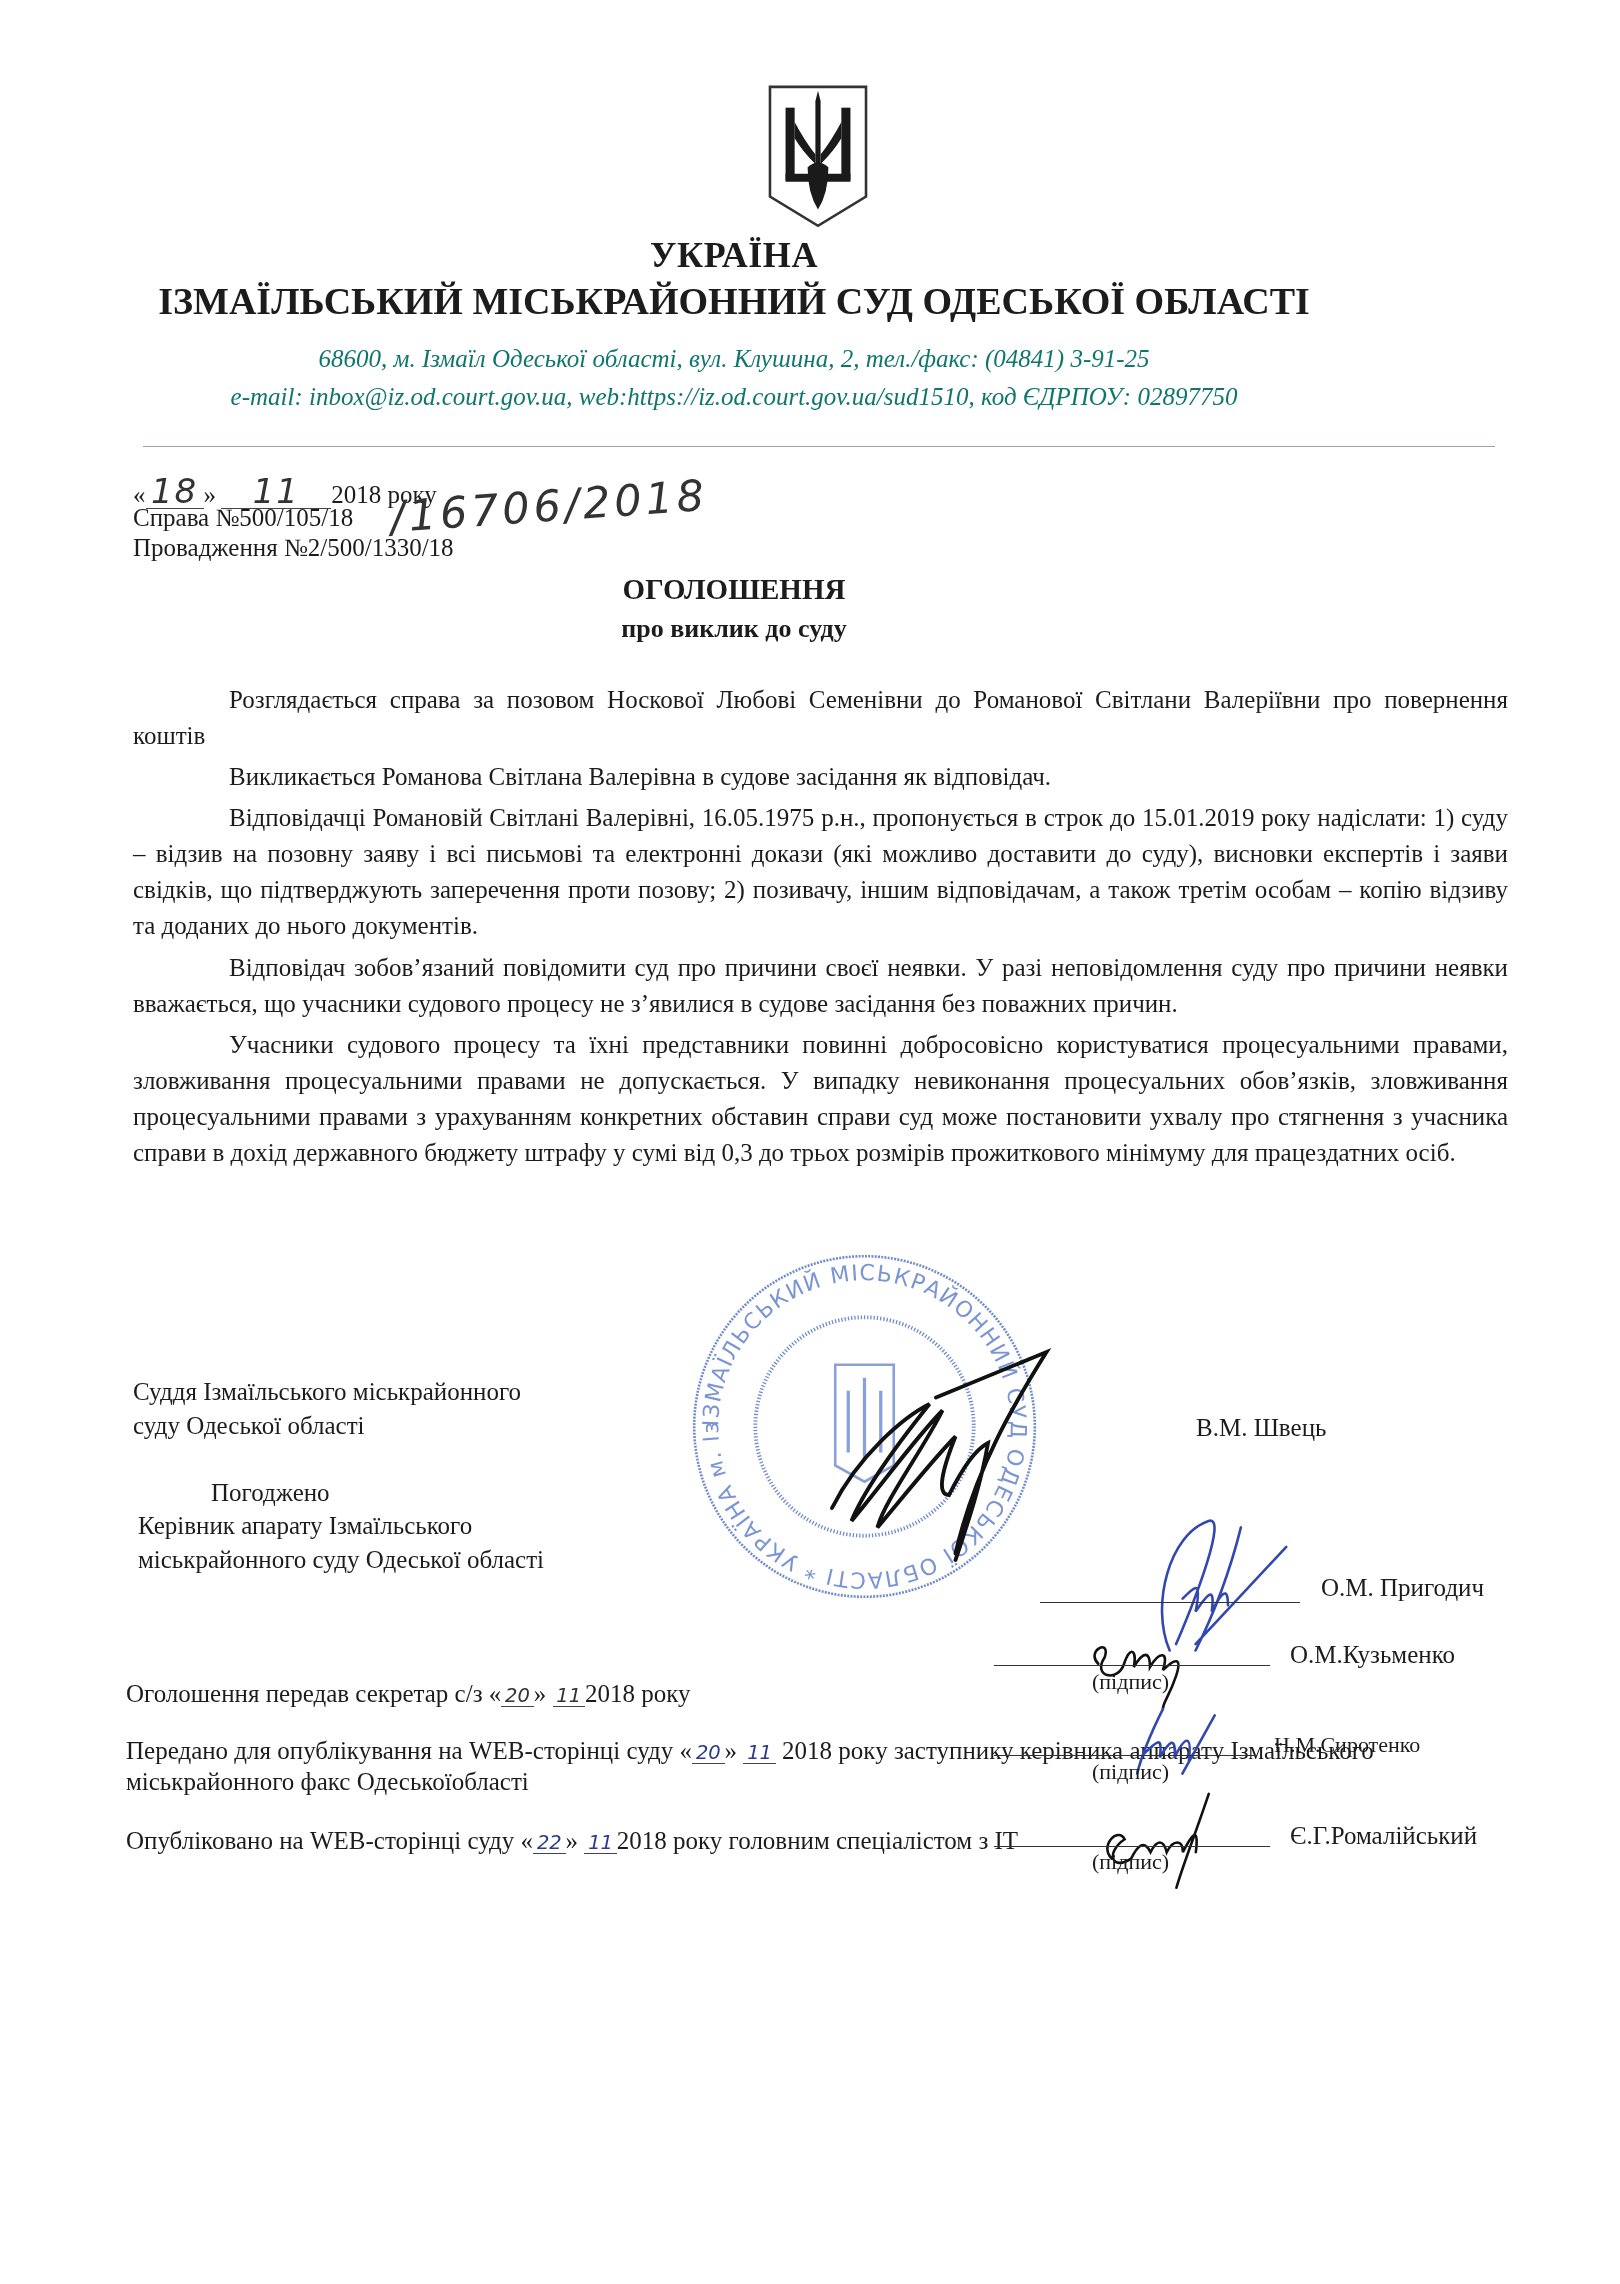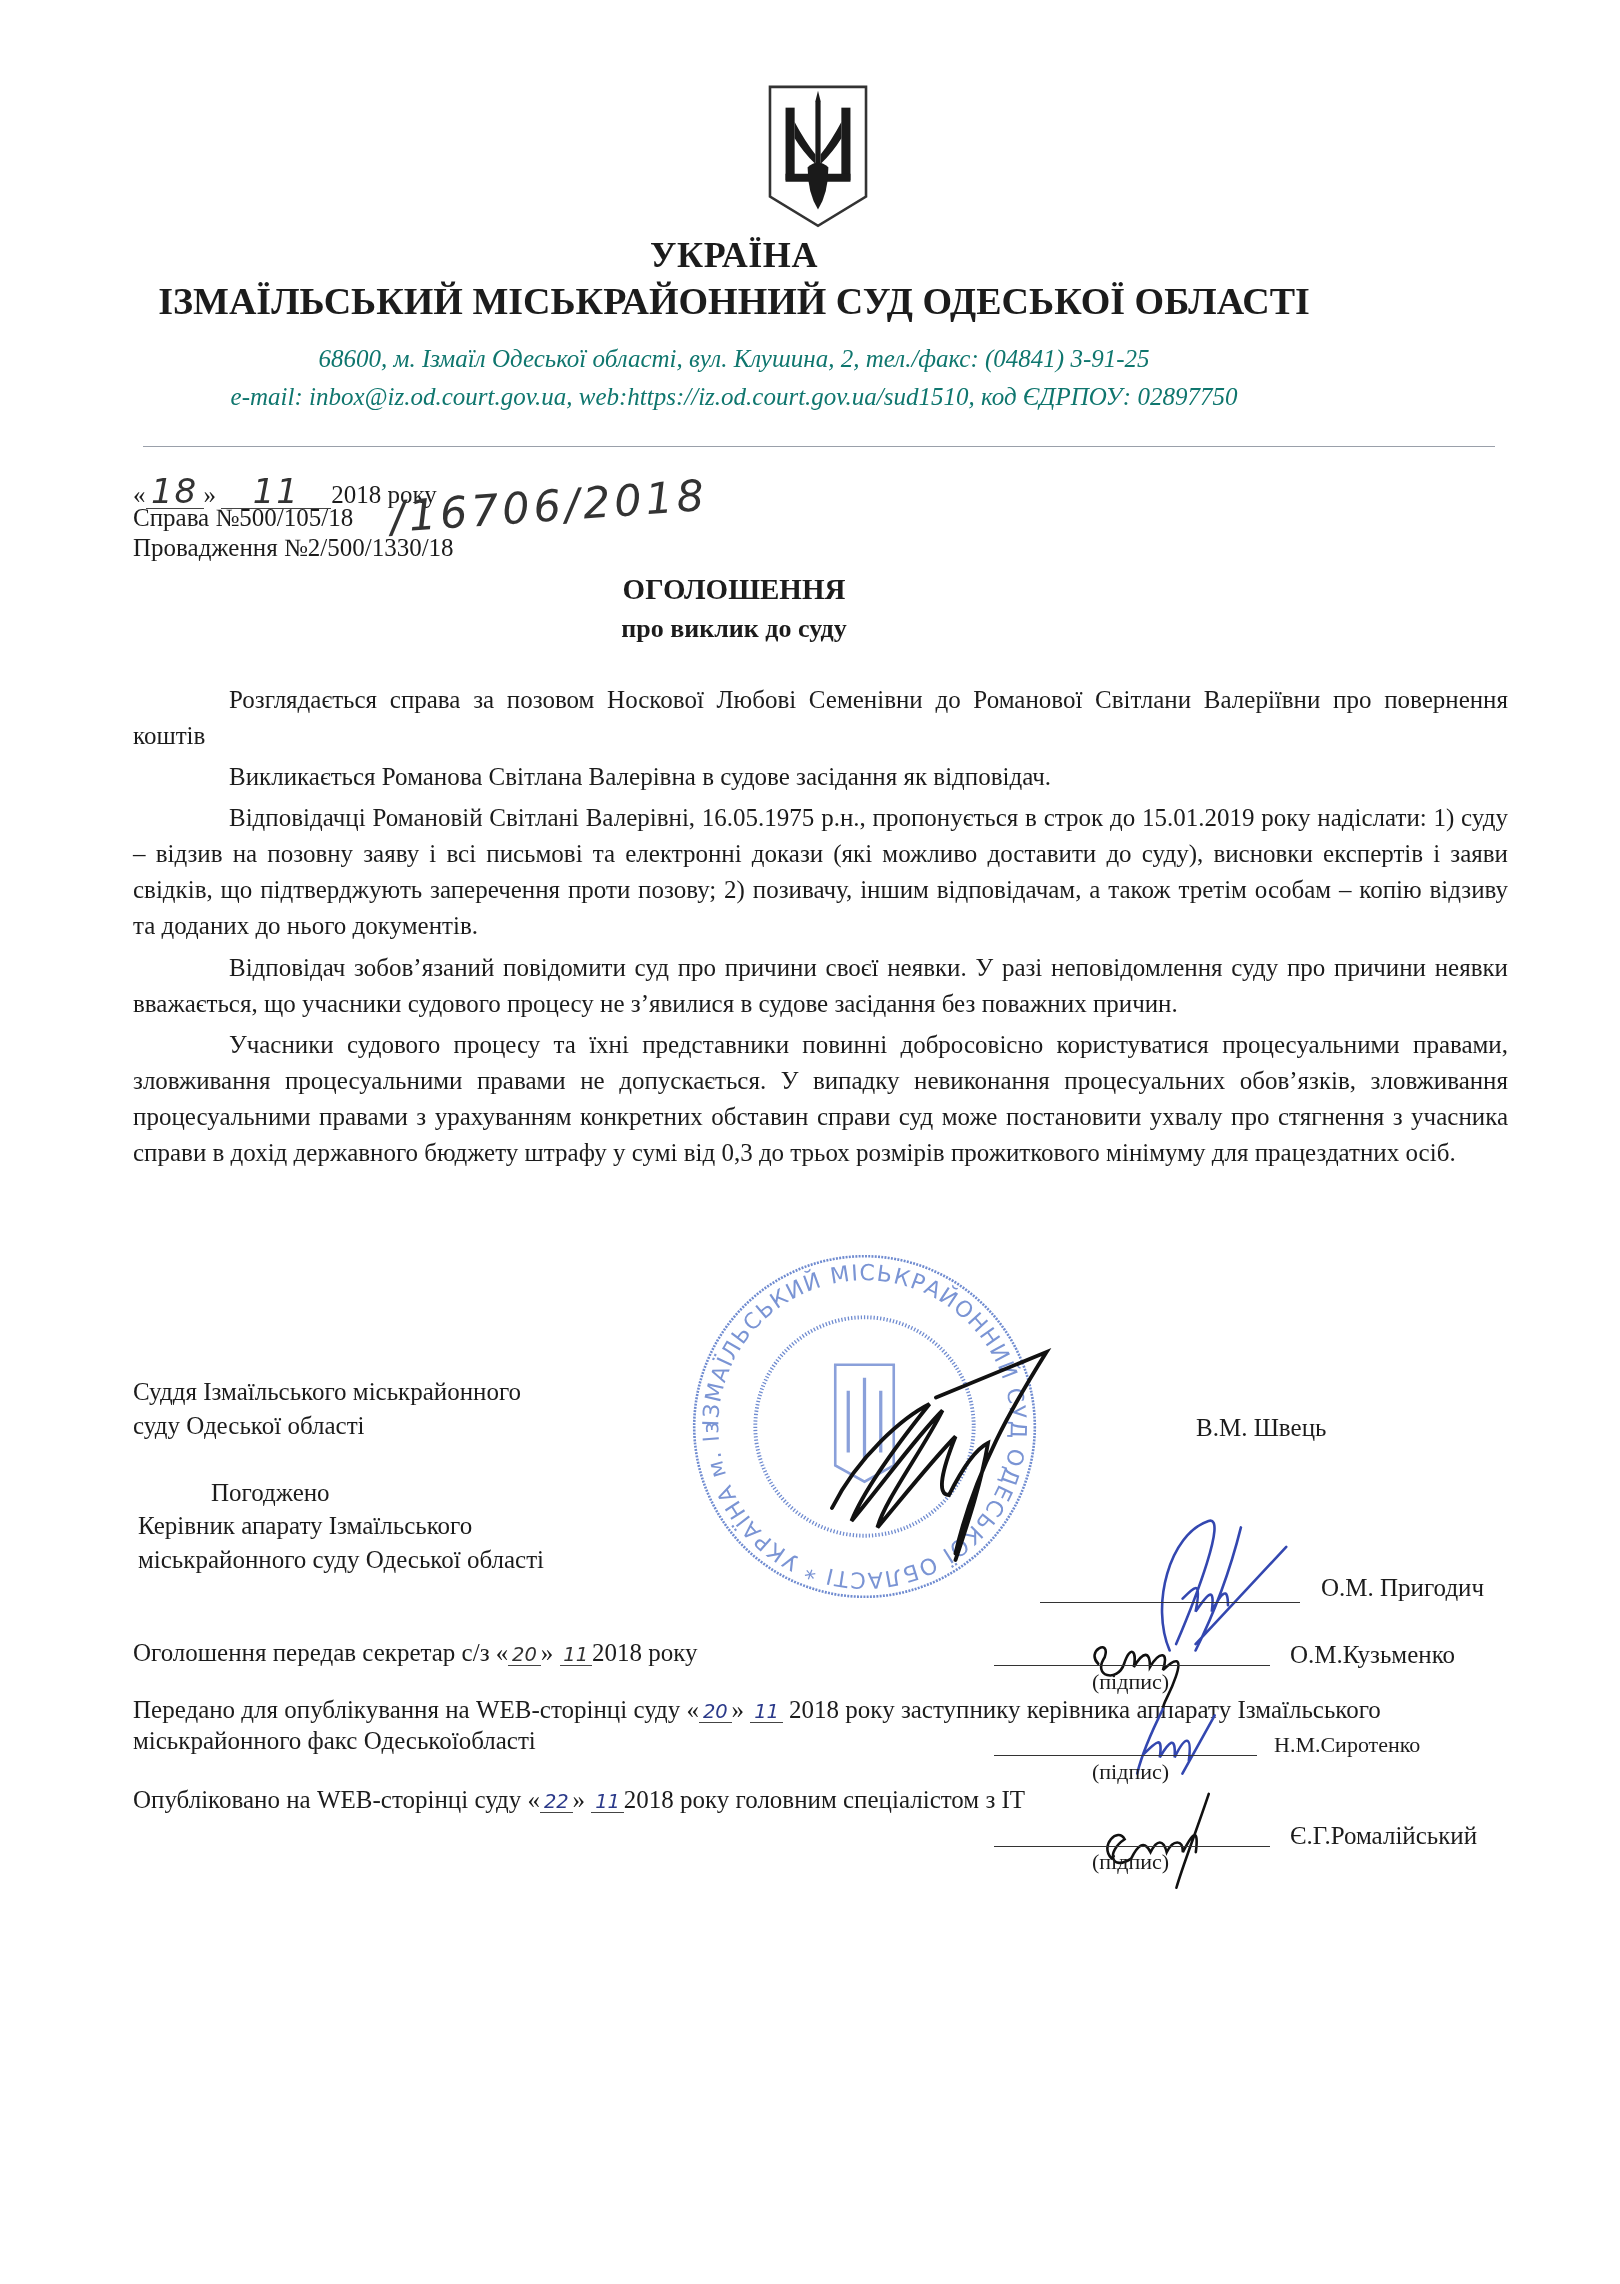--- a/index.html
+++ b/index.html
@@ -35,21 +35,21 @@
 
   .sig-block { font-size: 25px; line-height: 34px; }
   .judge-left { left: 133px; top: 1375px; }
   .judge-name { left: 1196px; top: 1414px; font-size: 25px; }
   .agreed { left: 211px; top: 1479px; font-size: 25px; }
   .head-app { left: 138px; top: 1509px; font-size: 25px; line-height: 34px; }
   .sig-line { height: 0; border-top: 1.3px solid #333; }
   .pryhodych-line { left: 1040px; top: 1602px; width: 260px; }
   .pryhodych-name { left: 1321px; top: 1574px; font-size: 25px; }
 
-  .row { left: 133px; font-size: 25px; }
+  .row { left: 126px; font-size: 25px; margin-top: 41px; }
   .sec-row { top: 1639px; }
   .kuz-line { left: 994px; top: 1665px; width: 276px; }
   .kuz-name { left: 1290px; top: 1641px; font-size: 25px; }
   .pidpys { font-size: 22px; }
   .pidpys1 { left: 1092px; top: 1669px; }
   .pub-row1 { top: 1696px; }
   .pub-row2 { top: 1727px; }
   .sir-line { left: 994px; top: 1755px; width: 263px; }
   .sir-name { left: 1274px; top: 1732px; font-size: 22px; }
   .pidpys2 { left: 1092px; top: 1759px; }

